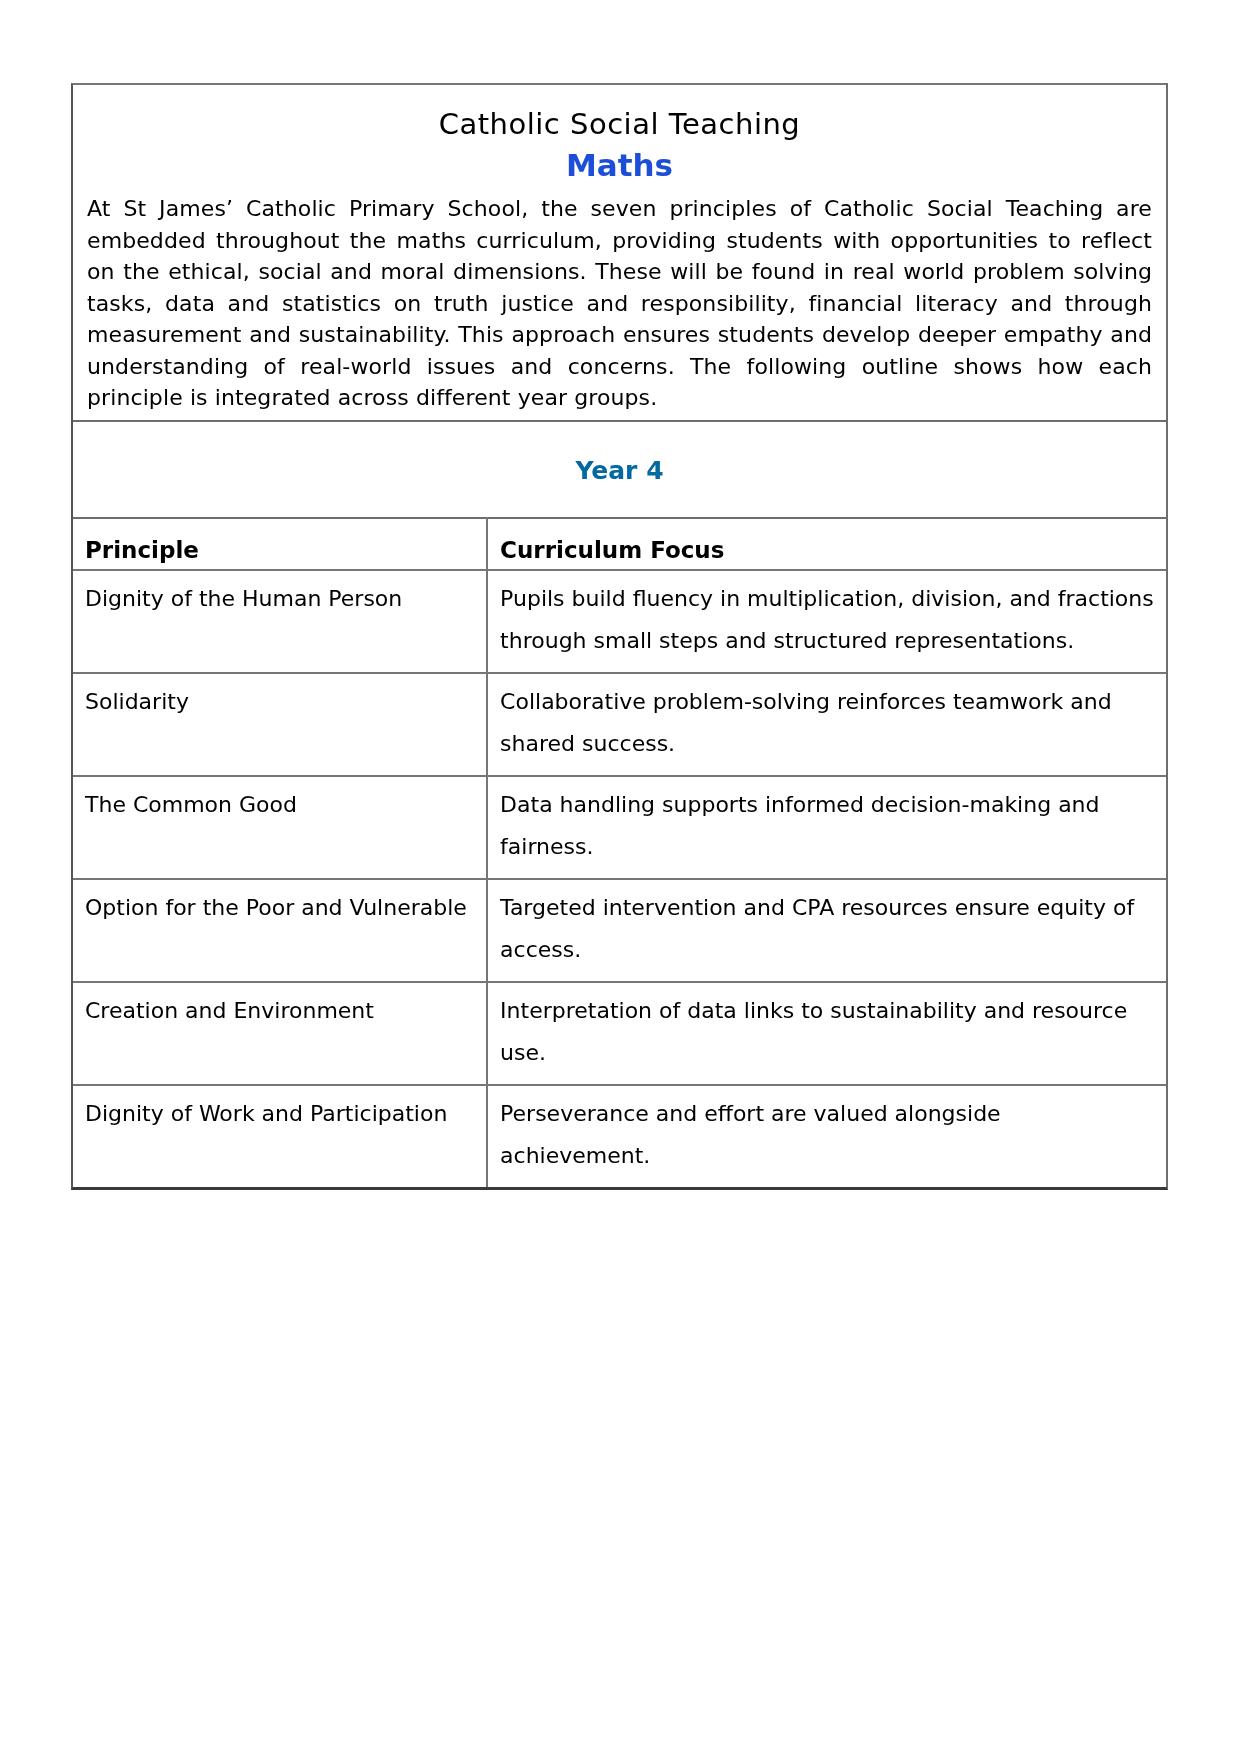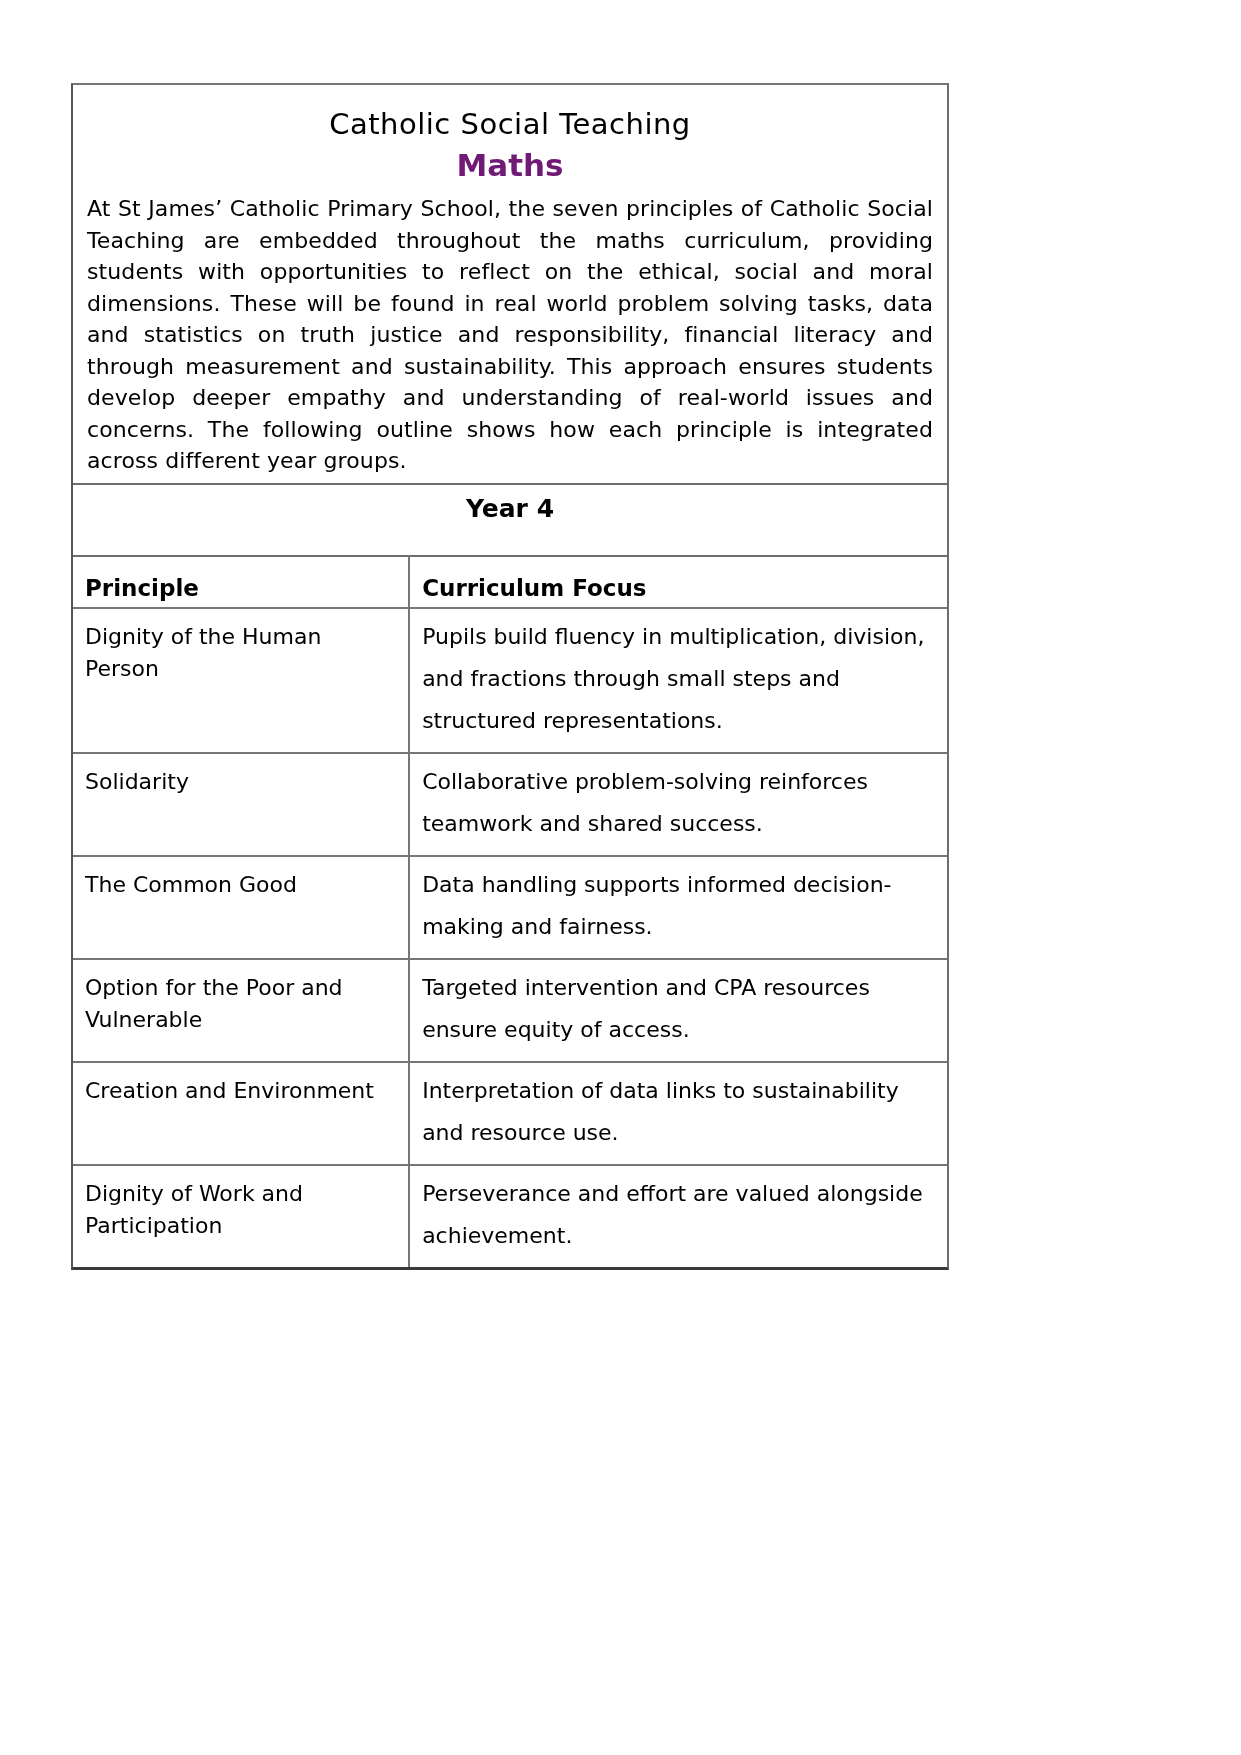--- a/index.html
+++ b/index.html
@@ -12,21 +12,21 @@
     height: 1755px;
     position: relative;
     font-family: "DejaVu Sans", "Liberation Sans", sans-serif;
     color: #000000;
     -webkit-font-smoothing: antialiased;
   }
   .doc-box {
     position: absolute;
     left: 71px;
     top: 83px;
-    width: 878px;
+    width: 1097px;
     box-sizing: border-box;
     border-top: 2px solid #767676;
     border-right: 2px solid #6d6d6d;
     border-left: 2px solid #555555;
     border-bottom: 3px solid #3a3a3a;
     background: #ffffff;
   }
   .intro {
     padding: 22px 14px 6px 14px;
     border-bottom: 2px solid #6d6d6d;
@@ -90,25 +90,25 @@
     padding: 7px 12px 10px 12px;
   }
 </style>
 </head>
 <body>
 
 <div class="doc-box">
 
   <div class="intro">
     <div class="doc-title">Catholic Social Teaching</div>
-    <div class="doc-subtitle" style="color:#701a75;">Maths</div>
+    <div class="doc-subtitle" style="color:#1d4ed8;">Maths</div>
     <p class="intro-text">At St James’ Catholic Primary School, the seven principles of Catholic Social Teaching are embedded throughout the maths curriculum, providing students with opportunities to reflect on the ethical, social and moral dimensions. These will be found in real world problem solving tasks,  data and statistics on truth justice and responsibility, financial literacy and through measurement and sustainability. This approach ensures students develop deeper empathy and understanding of real-world issues and concerns. The following outline shows how each principle is integrated across different year groups.</p>
   </div>
 
-  <div class="year-row" style="color:#000000;">Year 4</div>
+  <div class="year-row" style="color:#0369a1;margin-top:25px;">Year 4</div>
 
   <table class="cst-table">
     <tbody>
       <tr>
         <th>Principle</th>
         <th>Curriculum Focus</th>
       </tr>
       <tr>
         <td class="principle-cell">Dignity of the Human Person</td>
         <td class="focus-cell">Pupils build fluency in multiplication, division, and fractions through small steps and structured representations.</td>

